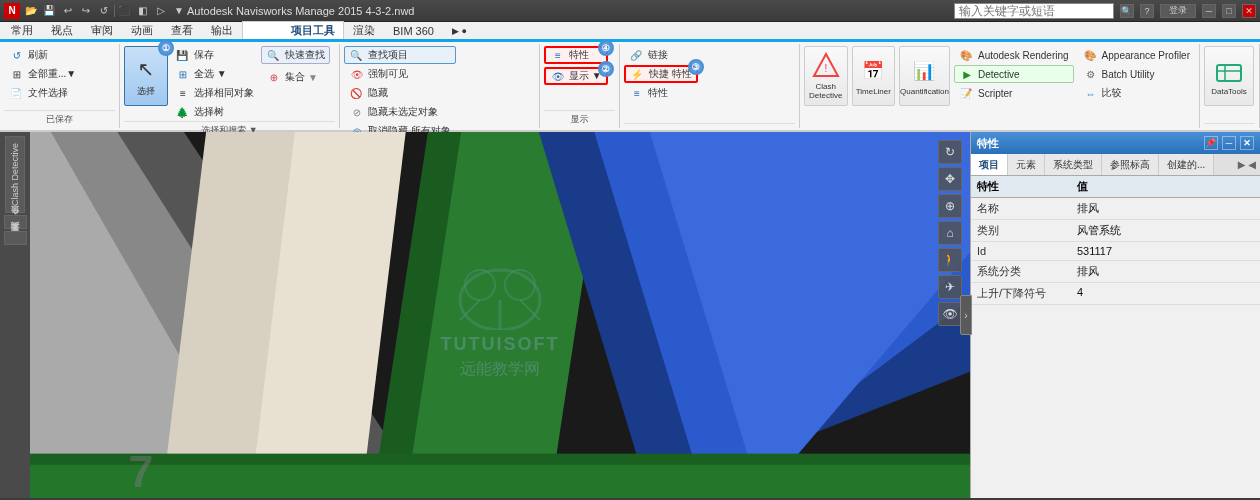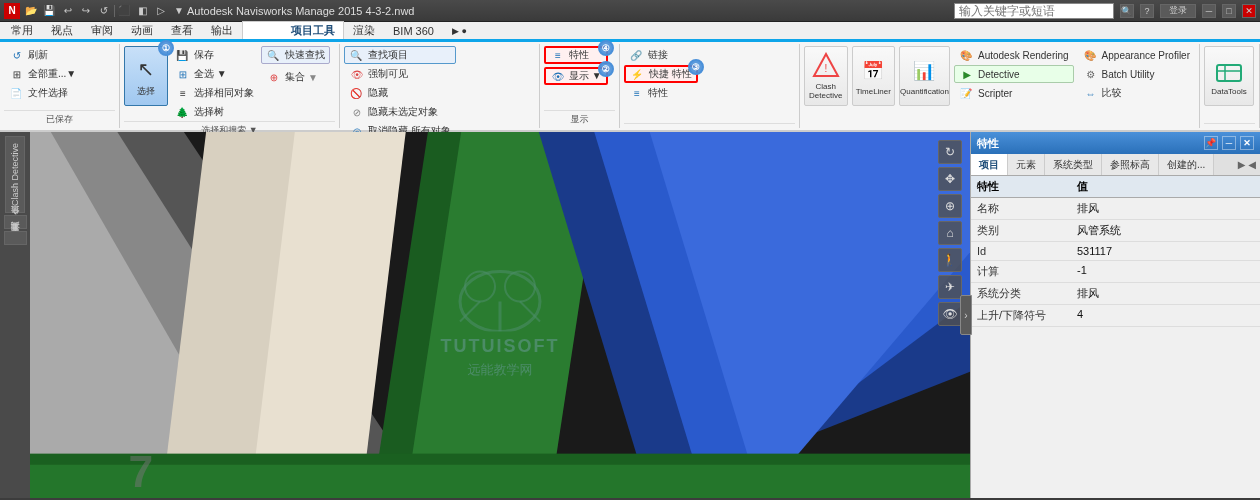--- a/index.html
+++ b/index.html
@@ -194,21 +194,21 @@
       width: 120px;
       height: 80px;
     }
     .watermark-text {
       font-size: 18px;
       color: #88aacc;
       font-weight: bold;
       letter-spacing: 2px;
     }
     .watermark-subtext {
-      font-size: 13px;
+      font-size: 16px;
       color: #88aacc;
     }
 
     
     .right-panel {
       width: 290px;
       background: #f0f0f0;
       border-left: 1px solid #aaa;
       display: flex;
       flex-direction: column;
@@ -700,24 +700,20 @@
         </tr>
         <tr>
           <td class="prop-name">类别</td>
           <td class="prop-value">风管系统</td>
         </tr>
         <tr>
           <td class="prop-name">Id</td>
           <td class="prop-value">531117</td>
         </tr>
         <tr>
-          <td class="prop-name">计算</td>
-          <td class="prop-value">-1</td>
-        </tr>
-        <tr>
           <td class="prop-name">系统分类</td>
           <td class="prop-value">排风</td>
         </tr>
         <tr>
           <td class="prop-name">上升/下降符号</td>
           <td class="prop-value">4</td>
         </tr>
       </tbody>
     </table>
   </div>

